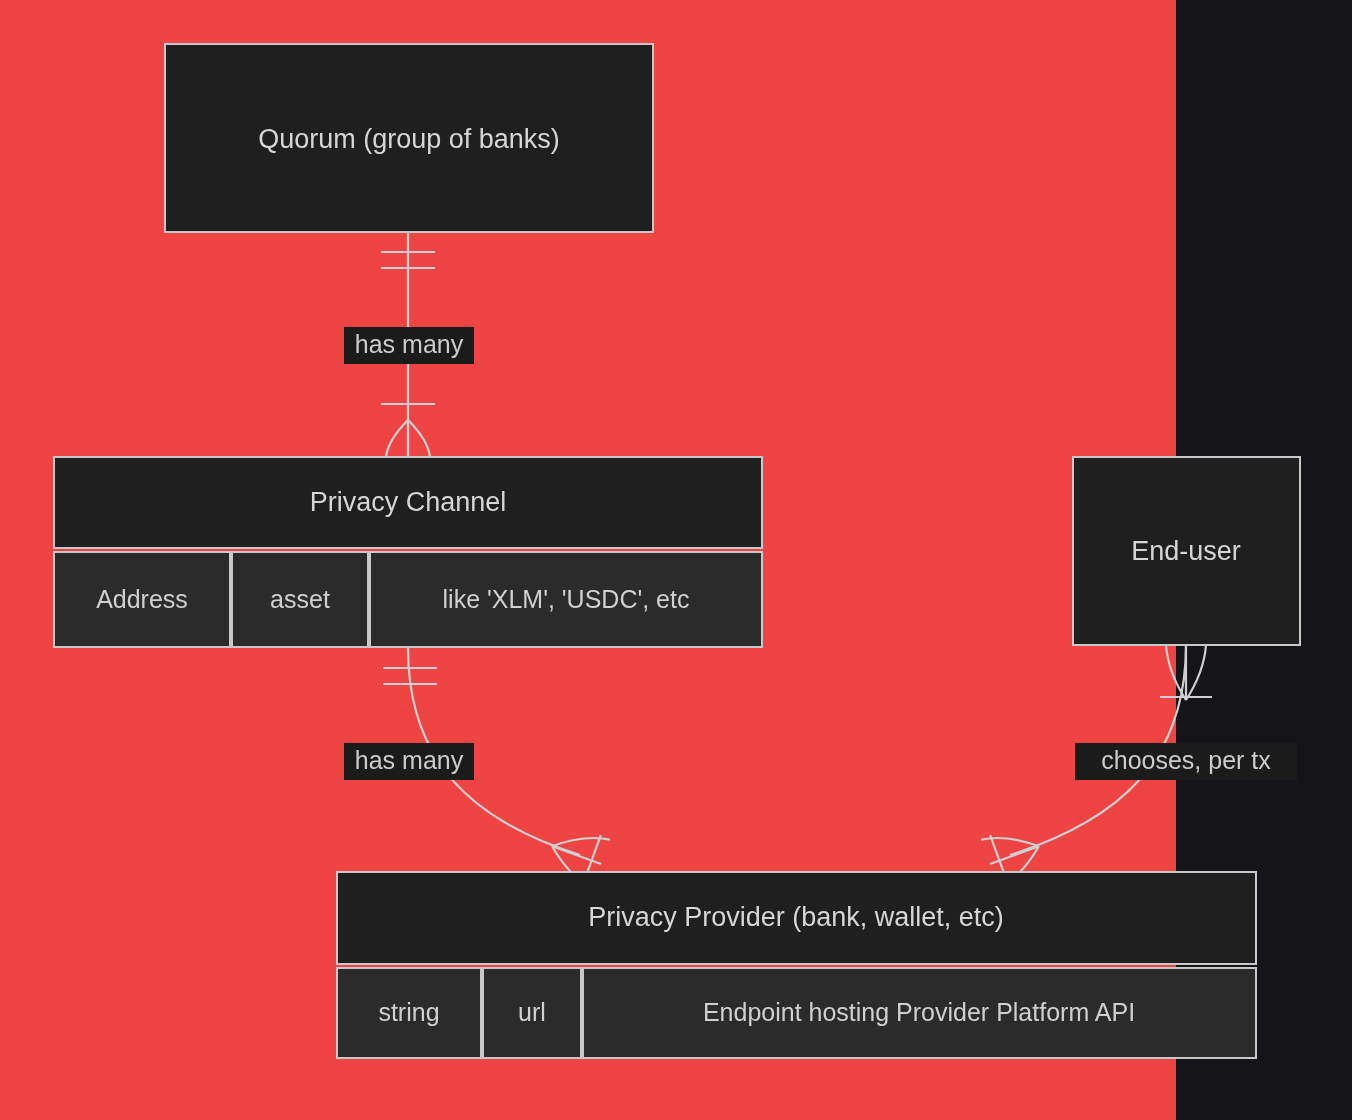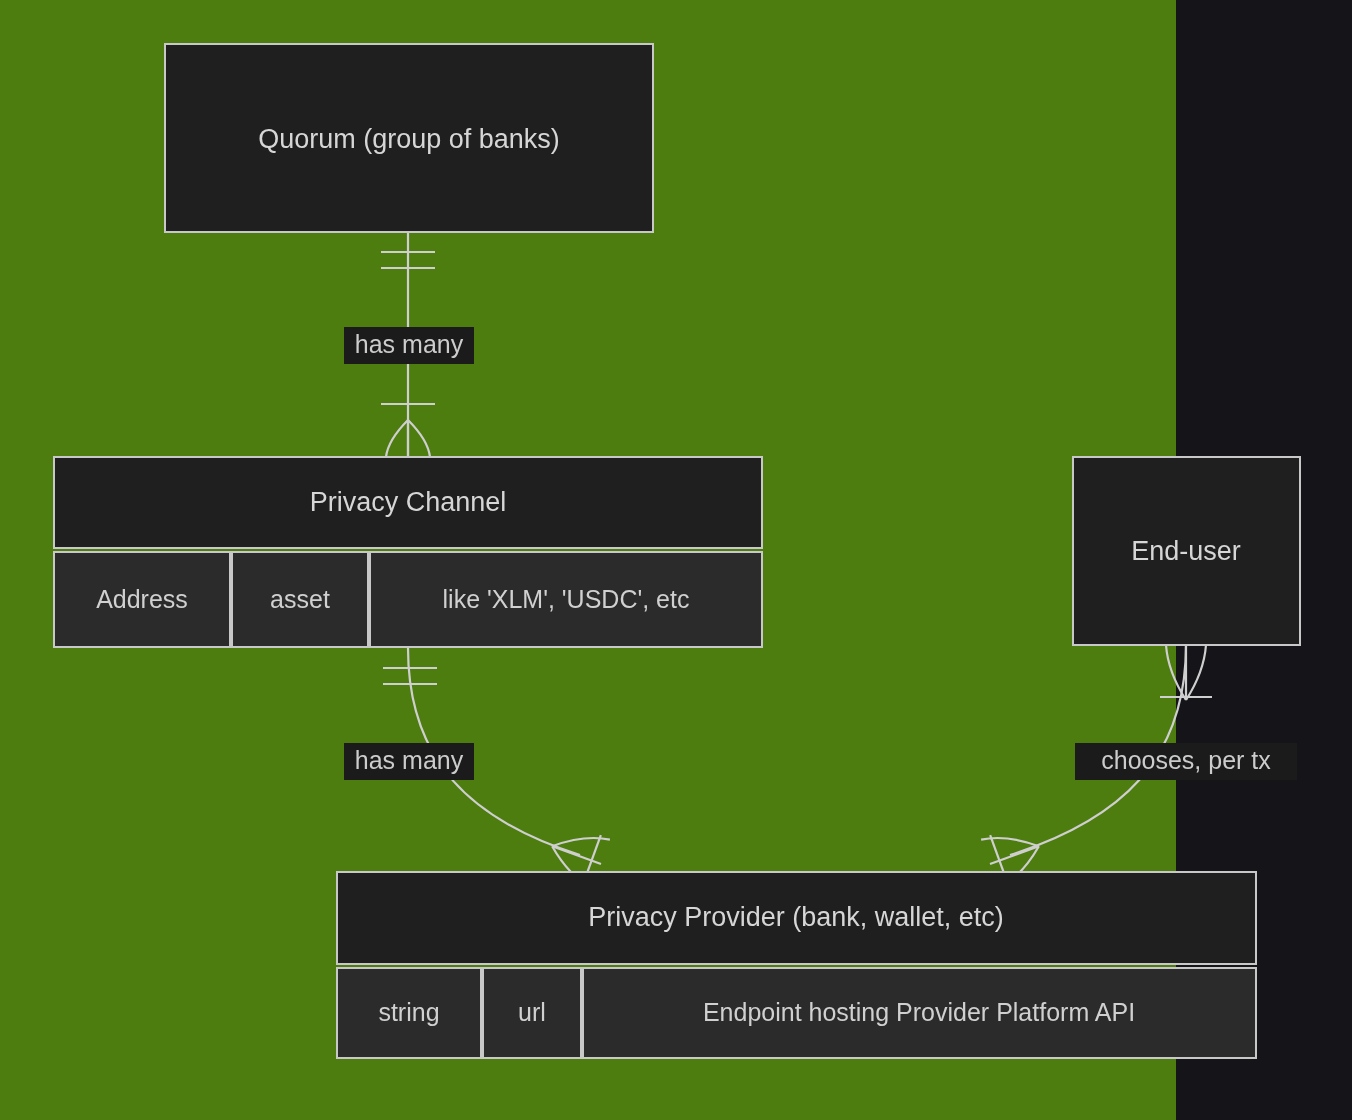--- a/index.html
+++ b/index.html
@@ -10,21 +10,21 @@
   body {
     width: 1352px;
     height: 1120px;
     overflow: hidden;
     font-family: "Liberation Sans", sans-serif;
   }
   #diagram-root {
     position: relative;
     width: 1176px;
     height: 1120px;
-    background: #4d7c0f;
+    background: #ef4444;
   }
   svg#er-svg {
     display: block;
     width: 1352px;
     height: 1120px;
   }
   .entity-box-fill {
     fill: #1f1f1f;
     stroke: #c8c8c8;
     stroke-width: 2;

